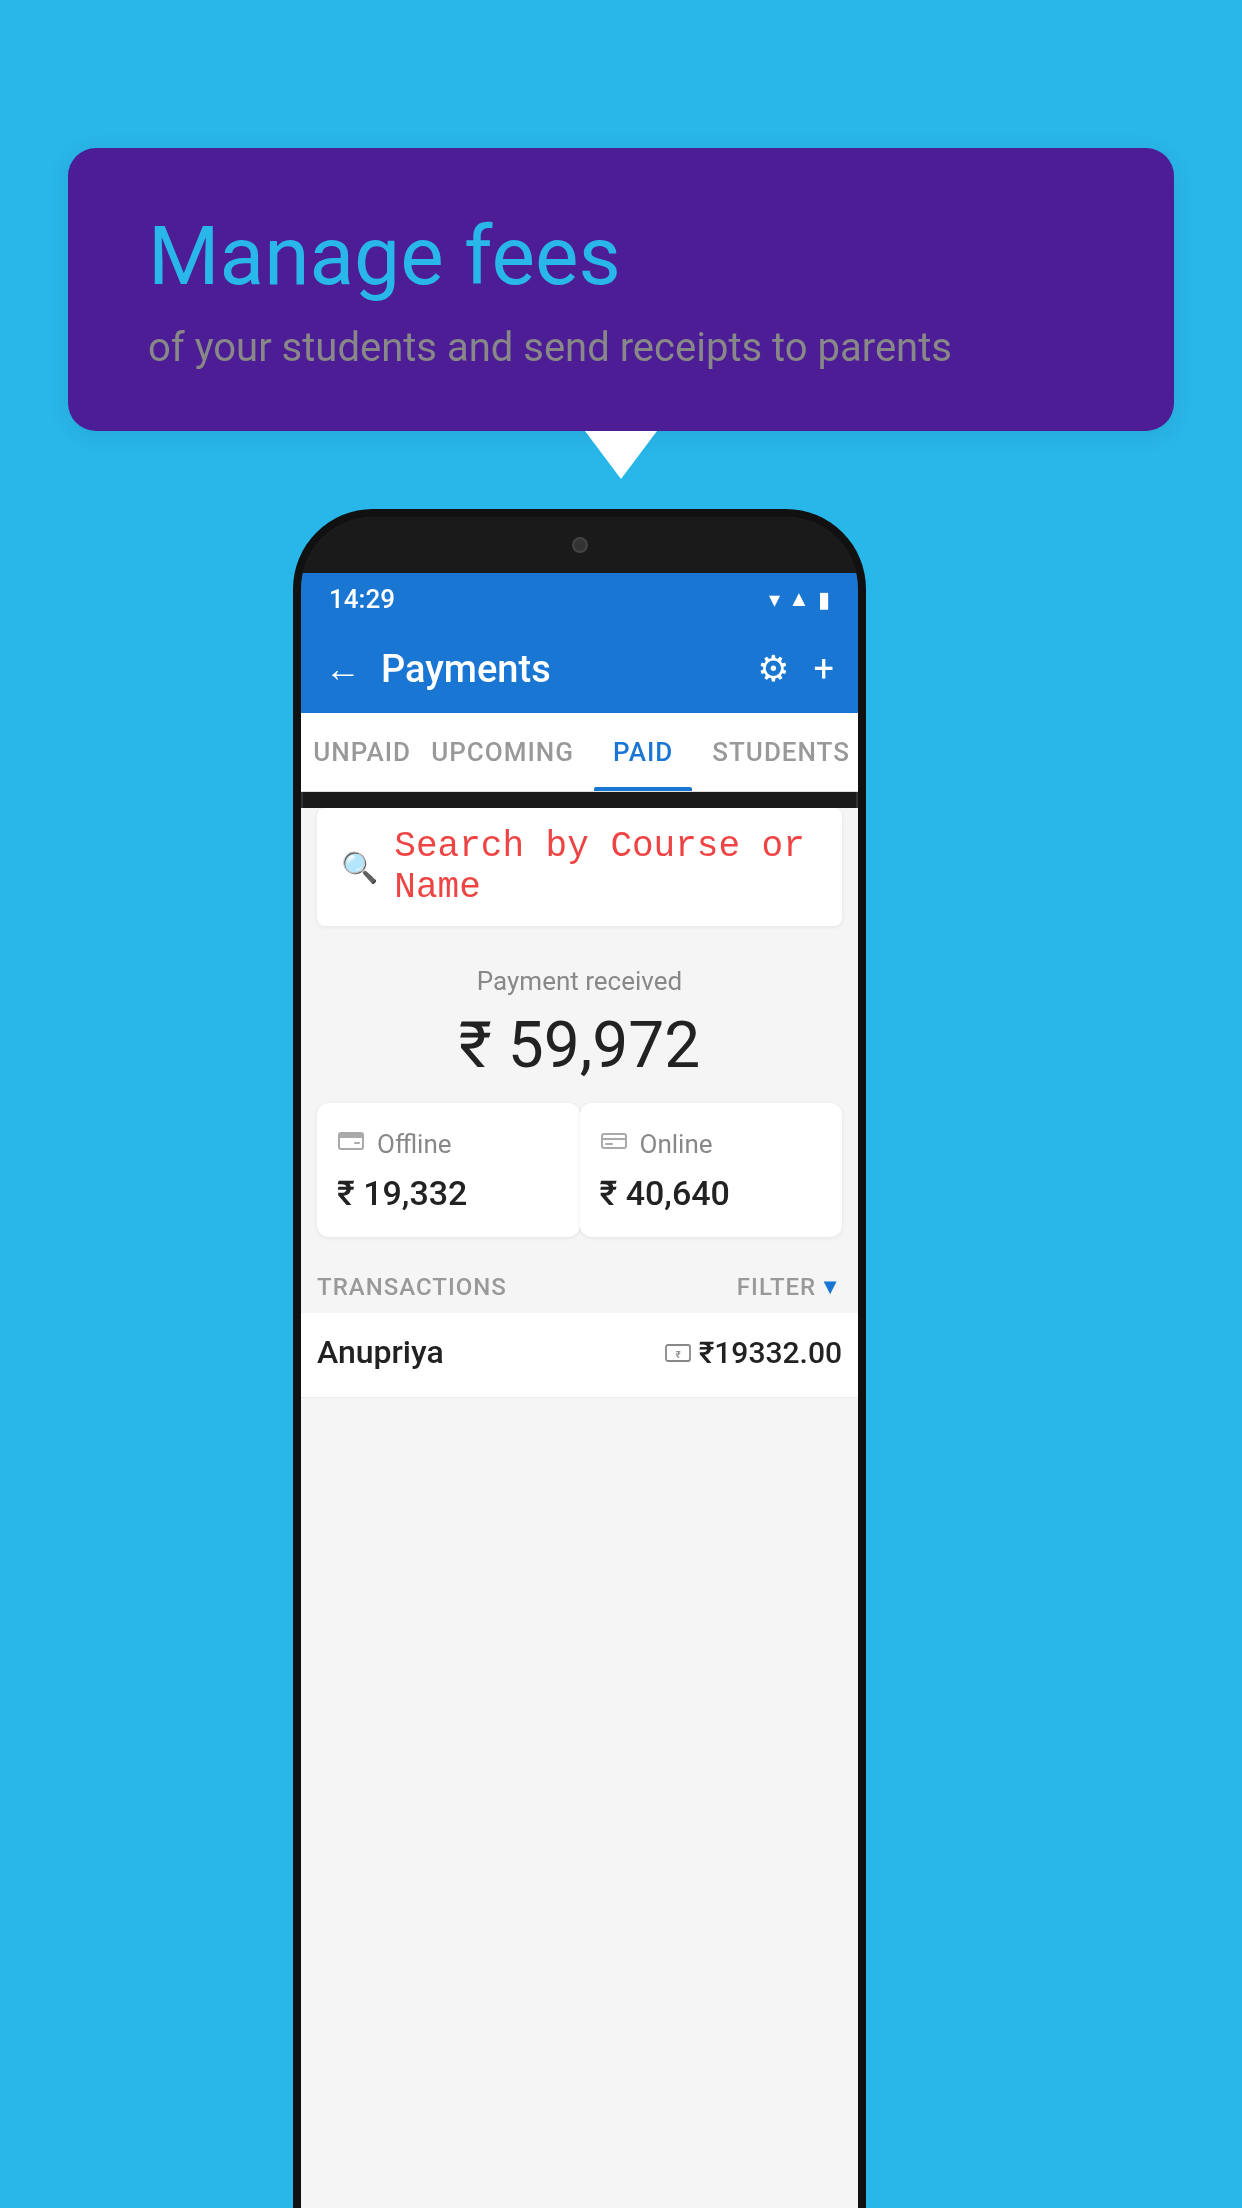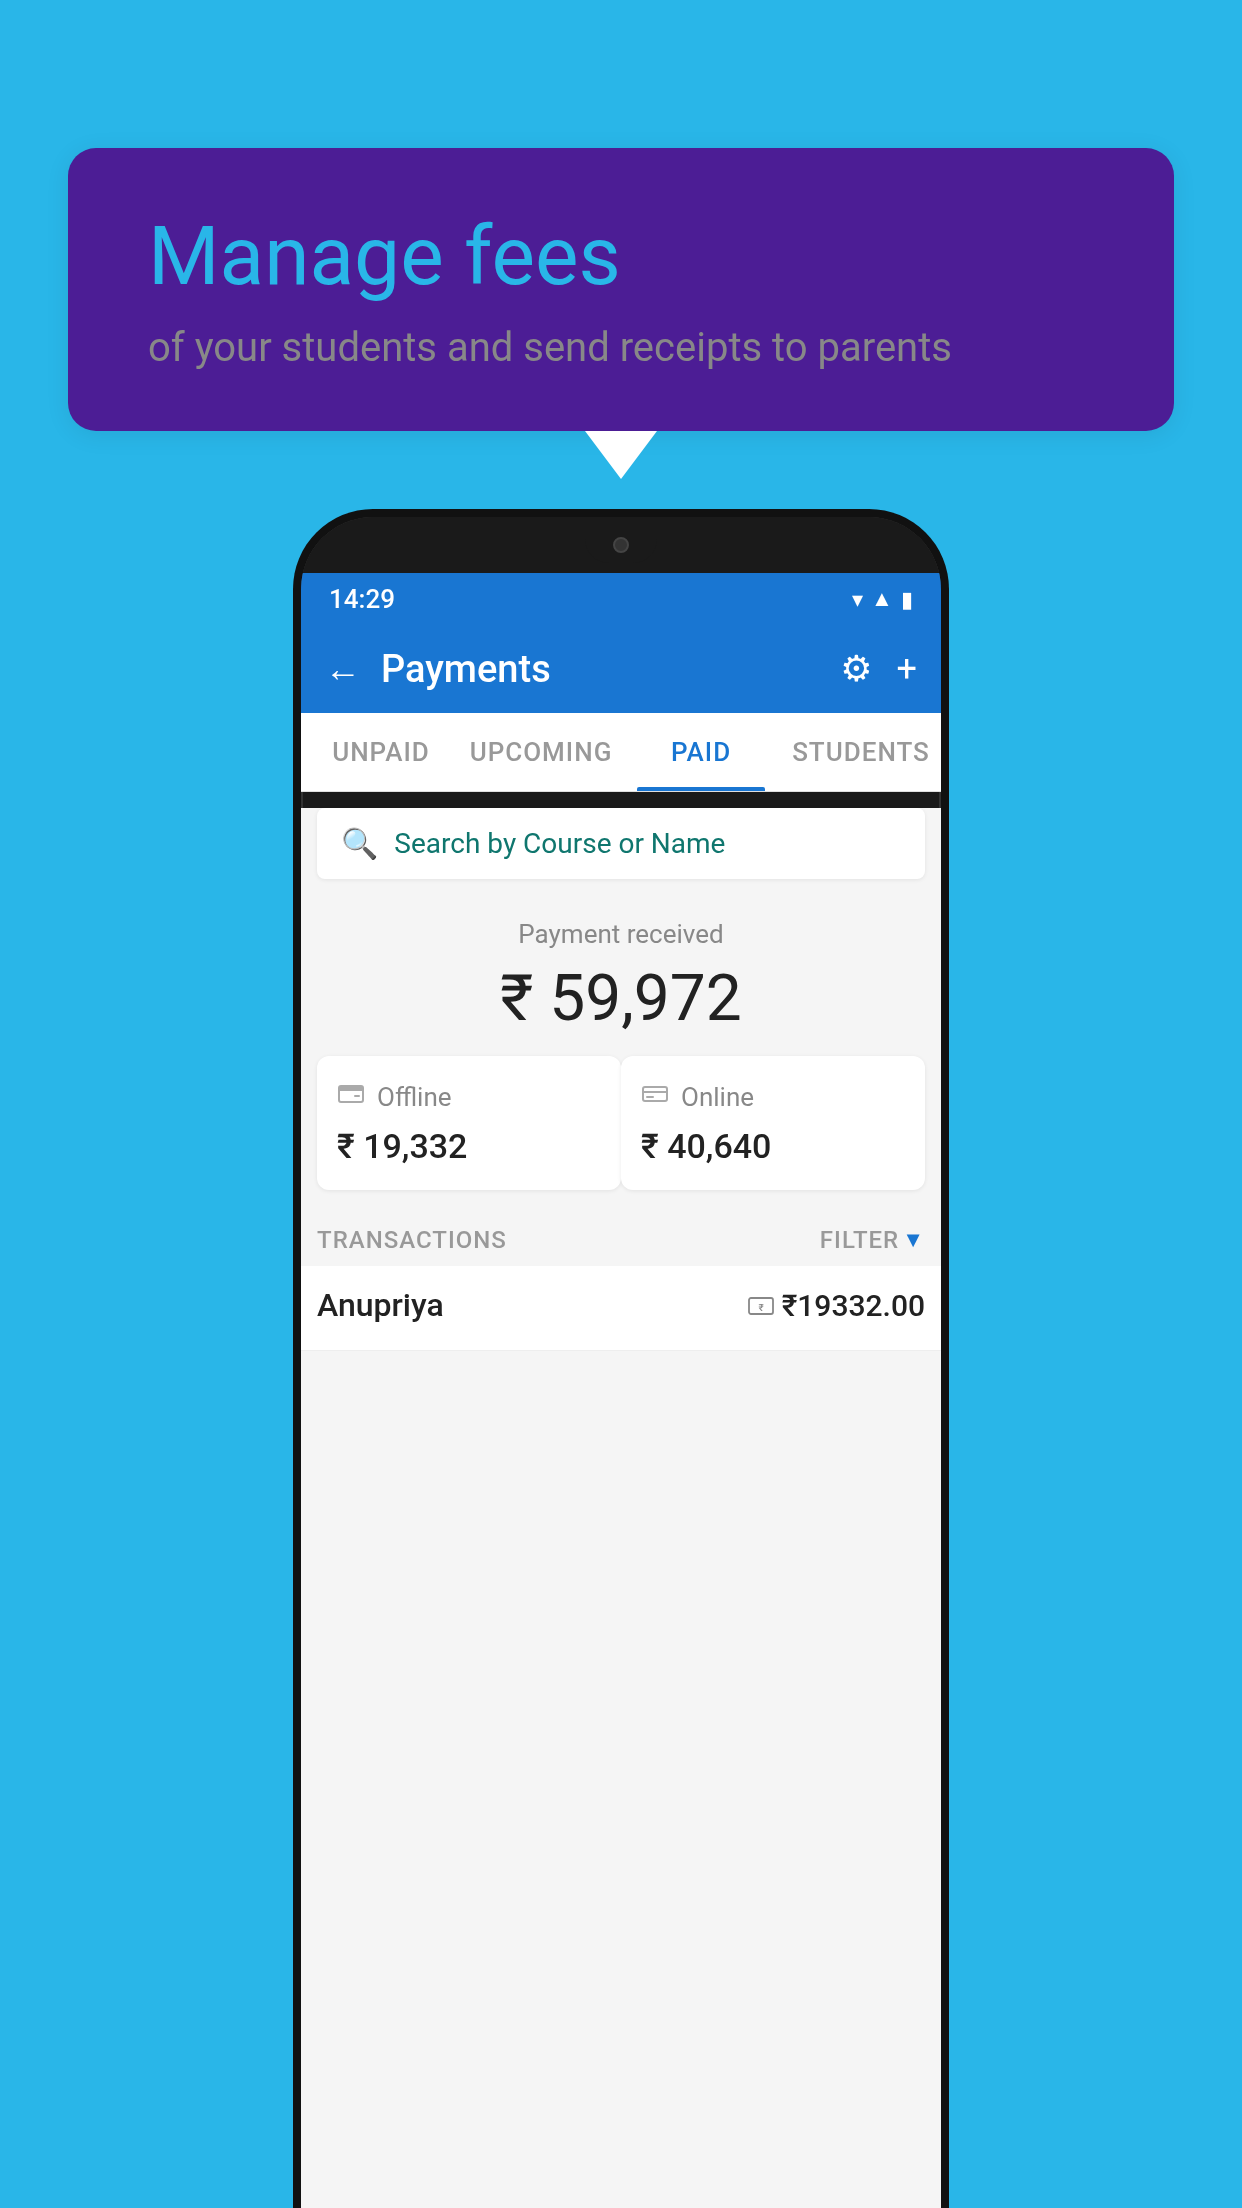--- a/index.html
+++ b/index.html
@@ -64,21 +64,21 @@
       left: 50%;
       transform: translateX(-50%);
       width: 640px;
     }
 
     .phone-frame {
       background: #1a1a1a;
       border-radius: 72px 72px 0 0;
       padding: 0;
       overflow: hidden;
-      width: 640px;
+      width: 557px;
       position: relative;
       box-shadow: 0 0 0 8px #111, inset 0 0 0 2px #333;
     }
 
     
     .phone-top-bar {
       background: #1a1a1a;
       height: 56px;
       display: flex;
       align-items: center;
@@ -218,22 +218,23 @@
       box-shadow: 0 1px 4px rgba(0,0,0,0.08);
     }
 
     .search-icon {
       color: #aaa;
       font-size: 30px;
       margin-right: 16px;
     }
 
     .search-placeholder {
-      color: #0f766e;
-      font-size: 28px;
+      color: #ef4444;
+      font-size: 36px;
+      font-family: Liberation Mono, monospace;
     }
 
     
     .payment-summary {
       background: #f5f5f5;
       padding: 24px 16px 16px;
       text-align: center;
     }
 
     .payment-label {

